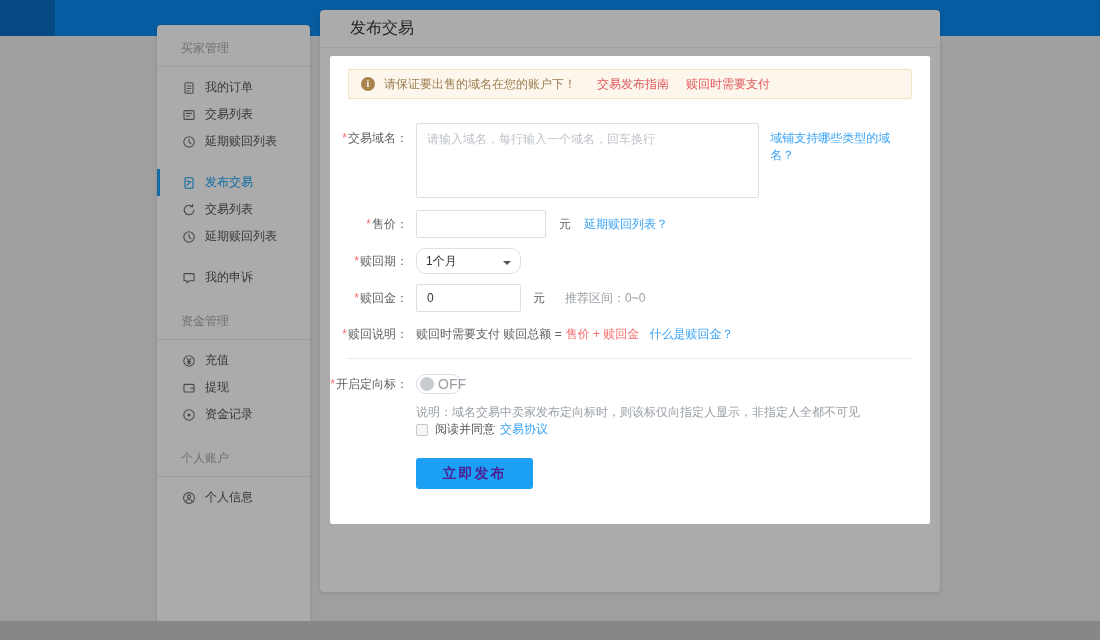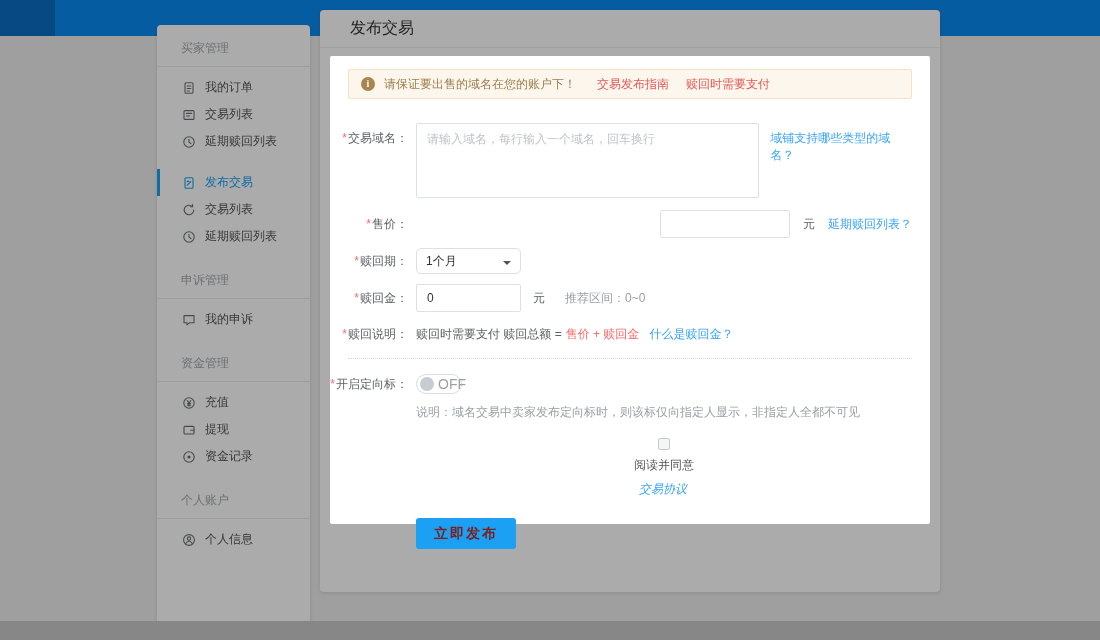--- a/index.html
+++ b/index.html
@@ -84,21 +84,21 @@
     font-family:inherit; font-size:12px; color:#333; outline:none;
   }
   textarea.inp::placeholder { color:#bfc3c9; }
   input.inp {
     border:1px solid #dcdfe6; border-radius:2px; height:28px; padding:0 10px;
     font-family:inherit; font-size:12px; color:#333; outline:none;
   }
   .inp-price { width:130px; }
   .inp-fee { width:105px; height:26px; }
   .sel {
-    width:105px; height:26px; border:1px solid #dcdfe6; border-radius:5px;
+    width:105px; height:26px; border:1px solid #dcdfe6; border-radius:10px;
     display:flex; align-items:center; justify-content:space-between;
     padding:12px 9px; color:#333; cursor:pointer; background:#fff;
   }
   .caret { width:0; height:0; border:4px solid transparent; border-top-color:#555; margin-top:7px; }
   .unit { color:#606266; margin-left:13px; }
   .hint { color:#9aa0a6; margin-left:20px; }
   .lnk { color:#3aa4f5; text-decoration:none; cursor:pointer; }
   .help-gap { margin-left:13px; }
   .ta-help { margin-left:11px; padding-top:7px; }
   .note-prefix { color:#606266; }
@@ -107,29 +107,29 @@
   
   .toggle {
     width:46px; height:20px; border:1px solid #d9dce1; border-radius:10px;
     background:#fff; display:flex; align-items:center; gap:4px; padding:0 3px; cursor:pointer;
   }
   .knob { width:14px; height:14px; border-radius:50%; background:#c8ccd2; flex:none; }
   .toggle-label { font-size:14px; color:#9aa0a6; }
   .indent { margin-left:68px; }
   .directed-note { color:#9aa0a6; margin-top:10px; }
   
-  .agree-row { display:flex; align-items:center; gap:7px; margin-top:17px; color:#555;flex-direction:column; }
+  .agree-row { display:flex; align-items:center; gap:7px; color:#555; }
   .checkbox {
     width:12px; height:12px; border:1px solid #c8c8c8; border-radius:2px;
     background:#f5f6f7; cursor:pointer; flex:none;
   }
   
   .submit-btn {
-    margin-top:20px; width:100px; height:31px;
-    background:#1ba0f3; color:#7f1d1d; font-size:14px; font-weight:bold;
+    margin-top:20px; width:117px; height:31px;
+    background:#1ba0f3; color:#4c1d95; font-size:14px; font-weight:bold;
     border:none; border-radius:3px; cursor:pointer;
     display:flex; align-items:center; justify-content:center;
     font-family:inherit; letter-spacing:2px;
   }
 </style>
 </head>
 <body>
 
 <div class="topbar">
   <div class="logo-block"></div>
@@ -188,21 +188,20 @@
       <div class="side-item">
         <span class="icn">
           <svg viewBox="0 0 14 14" fill="none" stroke="currentColor" stroke-width="1.1" stroke-linecap="round" stroke-linejoin="round">
             <circle cx="7" cy="7" r="5.2"></circle>
             <path d="M7 4.2V7l2 1.6"></path>
           </svg>
         </span>
         <span>延期赎回列表</span>
       </div>
     </div>
-    <div class="side-section-title">申诉管理</div>
     <div class="side-items">
       <div class="side-item">
         <span class="icn">
           <svg viewBox="0 0 14 14" fill="none" stroke="currentColor" stroke-width="1.1" stroke-linecap="round" stroke-linejoin="round">
             <path d="M2 2.6h10v7.2H7.4L5 11.8V9.8H2z"></path>
           </svg>
         </span>
         <span>我的申诉</span>
       </div>
     </div>
@@ -265,21 +264,21 @@
     </div>
 
     <div class="frow top">
       <label class="lbl"><i class="req">*</i><span>交易域名：</span></label>
       <div class="ctrl" style="align-items:flex-start;">
         <textarea class="inp" placeholder="请输入域名，每行输入一个域名，回车换行" style=""></textarea>
         <a class="lnk ta-help">域铺支持哪些类型的域名？</a>
       </div>
     </div>
 
-    <div class="frow" style="margin-bottom:10px;justify-content:space-between;">
+    <div class="frow" style="margin-bottom:10px;">
       <label class="lbl"><i class="req">*</i><span>售价：</span></label>
       <div class="ctrl">
         <input class="inp inp-price" value="" style="">
         <span class="unit">元</span>
         <a class="lnk help-gap">延期赎回列表？</a>
       </div>
     </div>
 
     <div class="frow" style="margin-bottom:10px;">
       <label class="lbl"><i class="req">*</i><span>赎回期：</span></label>
@@ -319,21 +318,21 @@
           <span class="toggle-label">OFF</span>
         </div>
       </div>
     </div>
 
     <div class="directed-note indent">说明：域名交易中卖家发布定向标时，则该标仅向指定人显示，非指定人全都不可见</div>
 
     <div class="agree-row indent">
       <span class="checkbox"></span>
       <span>阅读并同意</span>
-      <a class="lnk" style="margin-left:-2px;font-style:italic;">交易协议</a>
+      <a class="lnk" style="margin-left:-2px;">交易协议</a>
     </div>
 
     <button class="submit-btn indent">立即发布</button>
 
   </div>
 </div>
 
 <div class="footer-band"></div>
 
 <div class="dim-overlay"></div>

